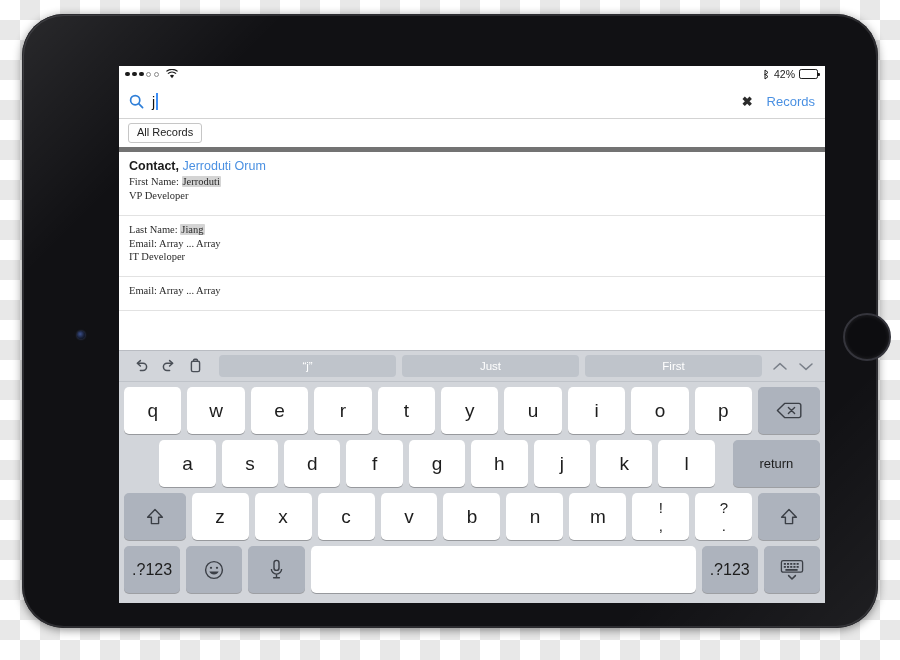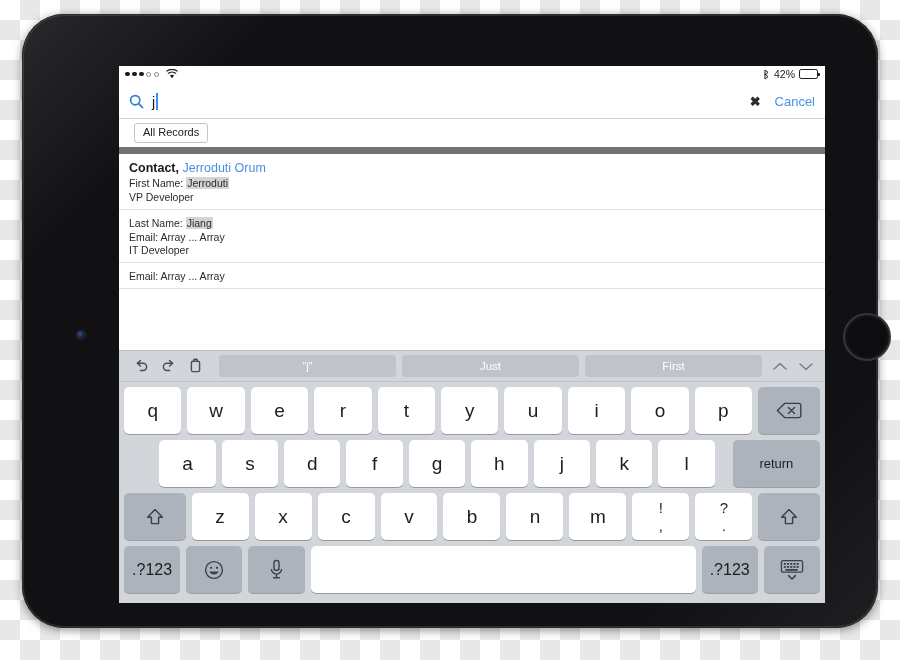--- a/index.html
+++ b/index.html
@@ -165,24 +165,24 @@
   .cancel-btn {
     flex: 0 0 auto;
     font-size: 13px;
     color: #4a90e2;
     cursor: pointer;
   }
 
   
   .filterbar {
     height: 28px;
-    border-bottom: 7px solid #737373;
-    display: flex;
-    align-items: center;
-    padding-left: 15px;
+    border-bottom: 5px solid #737373;
+    display: flex;
+    align-items: center;
+    padding-left: 9px;
     background: #ffffff;
   }
   .filter-chip {
     border: 1px solid #c6c6c6;
     border-radius: 3px;
     background: #fefefe;
     font-size: 11px;
     color: #222;
     padding: 3px 8px 4px 8px;
     line-height: 1;
@@ -190,38 +190,39 @@
   }
 
   
   .results {
     position: relative;
     background: #ffffff;
     height: 189px;
     overflow: hidden;
   }
   .result-row {
-    padding: 7px 10px 4px 10px;
+    padding: 7px 10px 12px 10px;
     border-bottom: 1px solid #e2e2e2;
     cursor: pointer;
   }
   .r-title {
     font-size: 12.5px;
     color: #1a1a1a;
     margin-bottom: 2px;
     font-weight: 600;
   }
   .r-title .r-link {
     color: #4a90e2;
     font-weight: 400;
   }
   .r-line {
     font-size: 10.5px;
     color: #2a2a2a;
     line-height: 1.32;
+    font-family: Liberation Serif, serif;
   }
   .hl {
     background: #d4d4d4;
     padding: 0 1px;
     border-radius: 1px;
   }
 
   
   .keyboard {
     position: absolute;
@@ -360,21 +361,21 @@
         <svg width="15" height="15" viewBox="0 0 15 15">
           <circle cx="6.2" cy="6.2" r="4.6" stroke="#2f7fd8" stroke-width="1.7" fill="none"></circle>
           <line x1="9.7" y1="9.7" x2="13.6" y2="13.6" stroke="#2f7fd8" stroke-width="1.7" stroke-linecap="round"></line>
         </svg>
       </span>
       <div class="search-text-wrap" title="Search">
         <span class="search-value">j</span>
         <span class="caret"></span>
       </div>
       <span class="clear-x">✖</span>
-      <span class="cancel-btn">Cancel</span>
+      <span class="cancel-btn">Records</span>
     </div>
 
     <div class="filterbar">
       <span class="filter-chip">All Records</span>
     </div>
 
     <div class="results">
 
       <div class="result-row">
         <div class="r-title">

